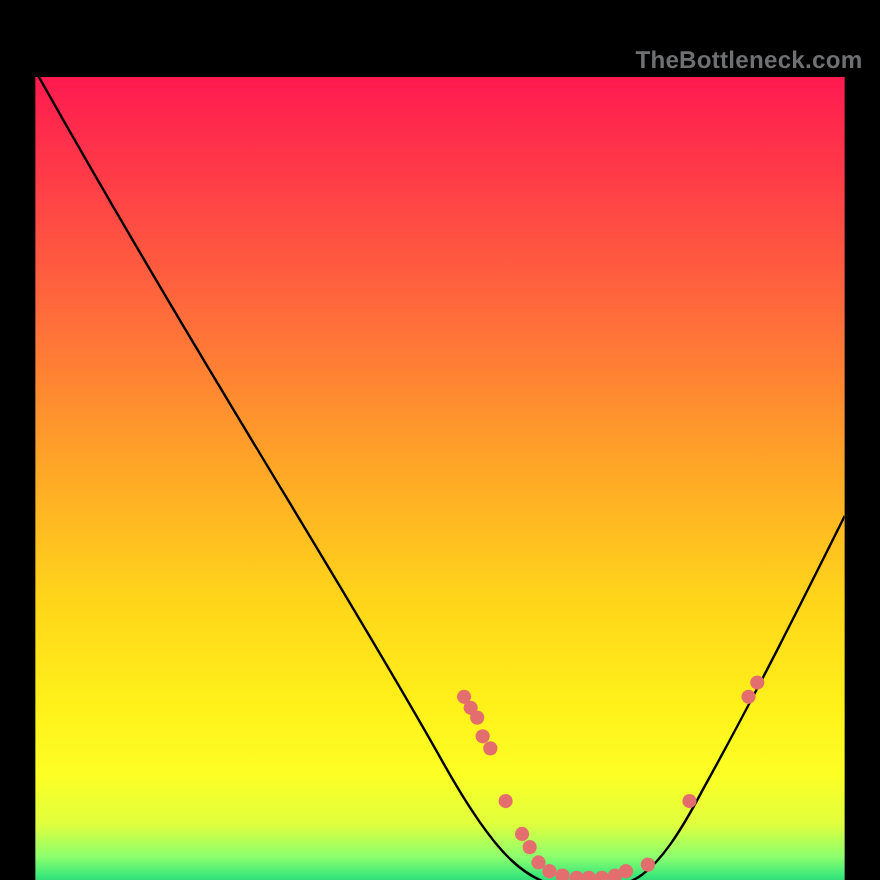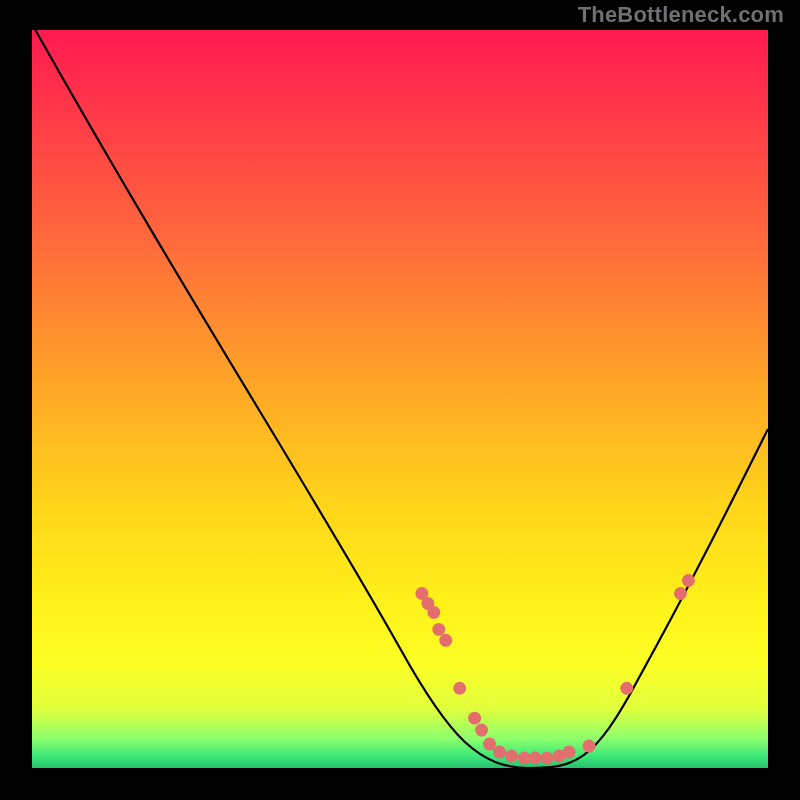--- a/index.html
+++ b/index.html
@@ -7,20 +7,21 @@
     padding: 0;
     width: 800px;
     height: 800px;
     background: #000000;
     overflow: hidden;
   }
   .container {
     position: relative;
     width: 800px;
     height: 664px;
+    margin-top: 40px;
   }
   .watermark {
     position: absolute;
     top: 2px;
     right: 16px;
     font-family: Arial, Helvetica, sans-serif;
     font-size: 22px;
     font-weight: 600;
     color: #6f7072;
     letter-spacing: 0.2px;

